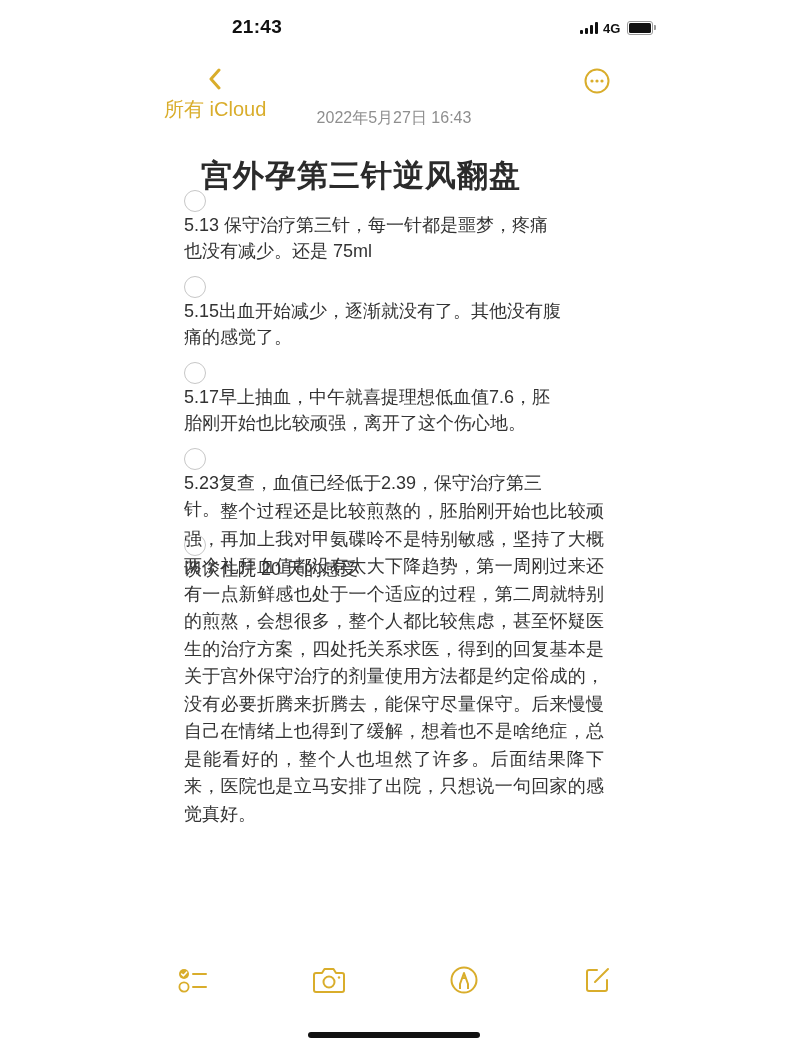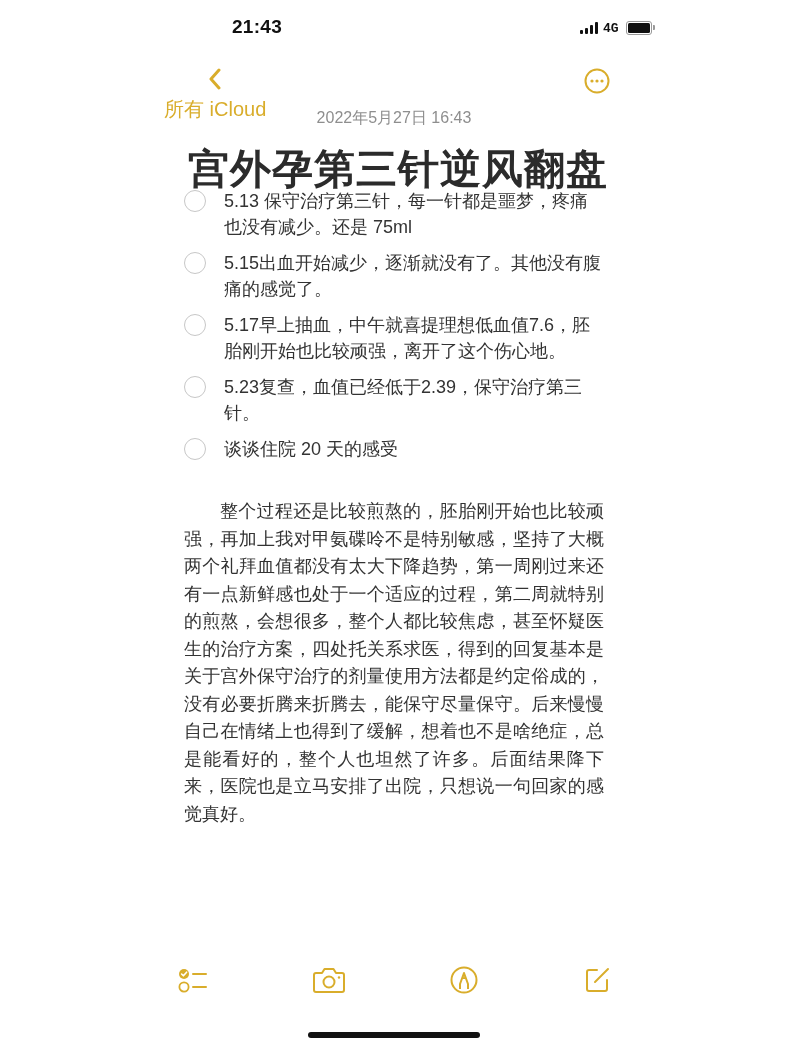--- a/index.html
+++ b/index.html
@@ -28,21 +28,20 @@
       color: #111;
       letter-spacing: 0.3px;
     }
     .status-right {
       position: absolute;
       left: 534px; top: 18px;
       height: 20px;
       display: flex;
       align-items: center;
       gap: 5px;
-      font-family: Liberation Mono, monospace;
     }
     .signal { display: flex; align-items: flex-end; gap: 2px; height: 12px; }
     .signal span { display: block; width: 3px; background: #111; border-radius: 1px; }
     .net-type { font-size: 13px; font-weight: bold; color: #111; }
     .battery {
       width: 22px; height: 10px;
       border: 1.5px solid #999;
       border-radius: 3px;
       padding: 1px;
       position: relative;
@@ -82,38 +81,39 @@
       position: absolute;
       left: 0; top: 108px;
       width: 788px;
       text-align: center;
       font-size: 16px;
       color: #8e8e8e;
     }
     .note-title {
       position: absolute;
       left: 184px; top: 138px;
-      font-size: 41px;
+      font-size: 31px;
       font-weight: bold;
       color: #2b2b2b;
       letter-spacing: 1px;
-      margin: 4px;
+      margin: 17px;
     }
 
     .checklist {
       position: absolute;
       left: 184px; top: 188px;
       width: 420px;
       margin: 0; padding: 0;
       list-style: none;
     }
     .check-item {
       display: flex;
       align-items: flex-start;
       margin-bottom: 10px;
+      flex-direction: column;
     }
     .check-circle {
       flex: 0 0 auto;
       width: 22px; height: 22px;
       border: 1.5px solid #c7c7c7;
       border-radius: 50%;
       margin-top: 2px;
       margin-right: 18px;
       box-sizing: border-box;
       cursor: pointer;

